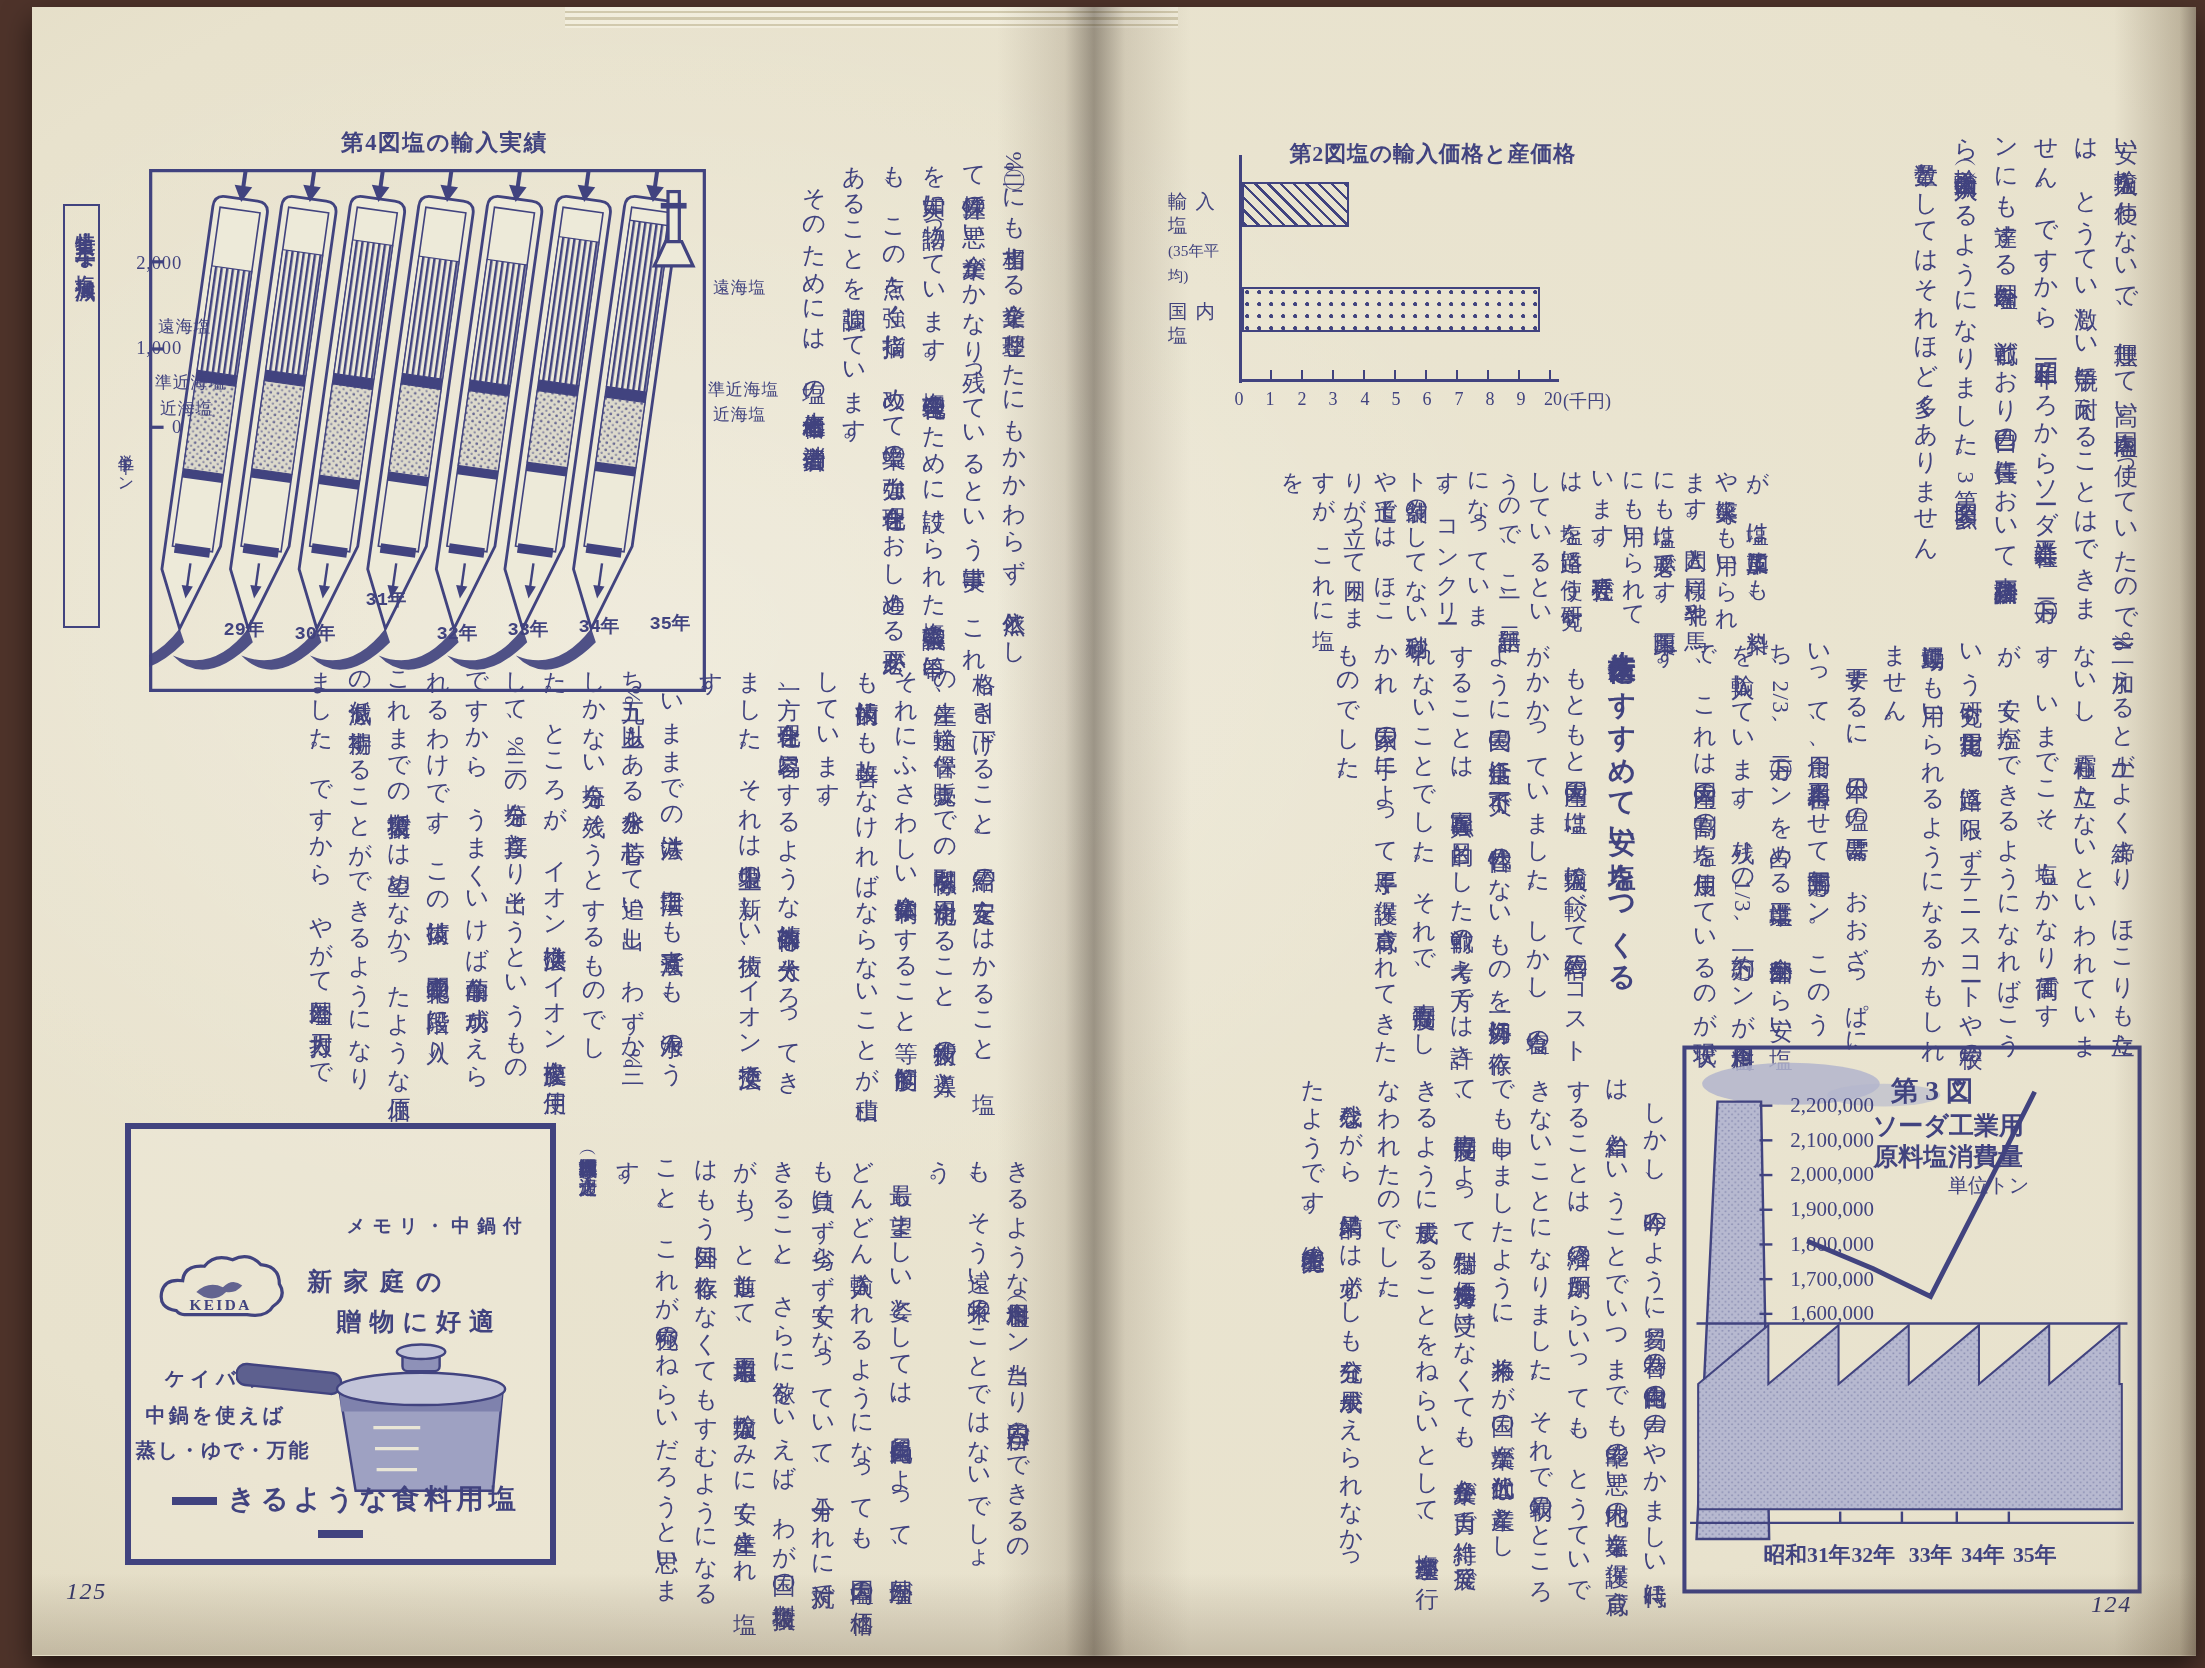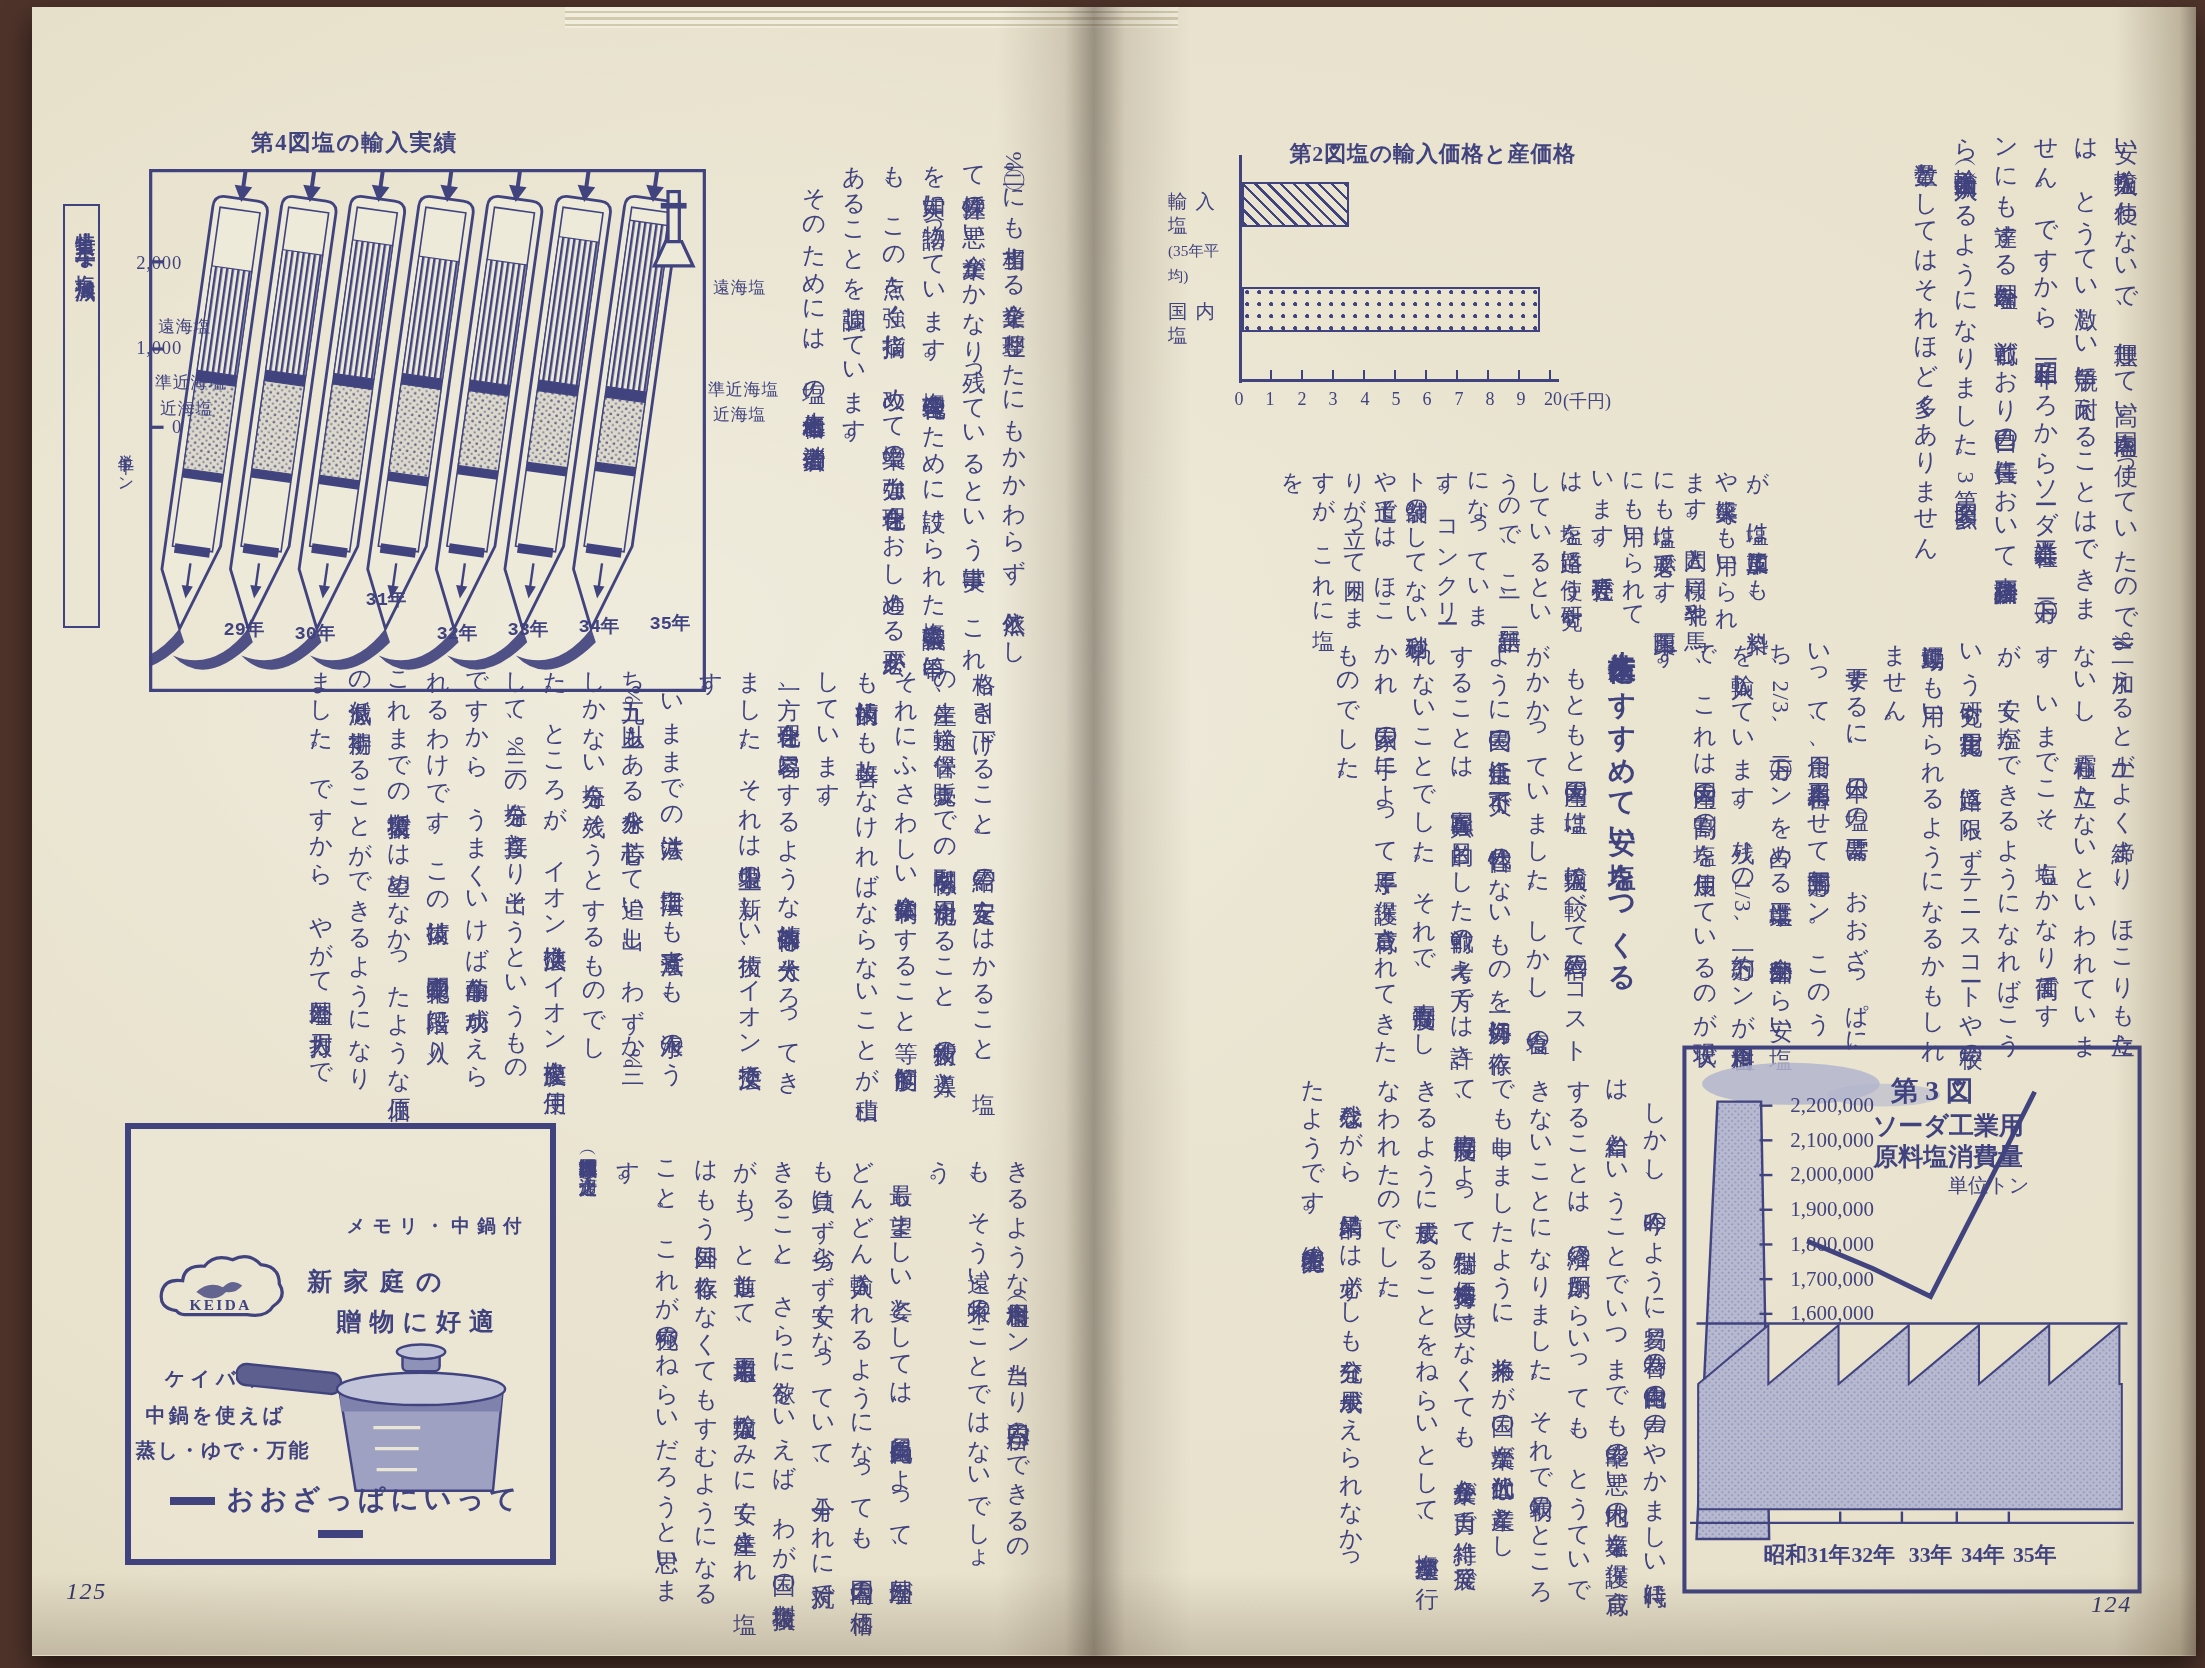--- a/index.html
+++ b/index.html
@@ -47,21 +47,21 @@
     font-size:27.4px;font-weight:bold;line-height:53px;letter-spacing:2.4px;margin:0;
   }
   .small-credit{font-size:18.6px;letter-spacing:0;}
   
   .sidebar-box{
     position:absolute;left:63px;top:204px;width:37px;height:424px;
     border:2.4px solid #41437f;box-sizing:border-box;
   }
   .sidebar-box .vtx{position:absolute;left:4.8px;top:11.3px;font-size:20px;line-height:32px;letter-spacing:3.2px;font-weight:bold;}
   
-  .c4-title{position:absolute;left:161px;top:127px;width:387px;text-align:center;font-size:22.6px;font-weight:bold;letter-spacing:1.6px;}
+  .c4-title{position:absolute;left:161px;top:127px;width:387px;text-align:right;font-size:22.6px;font-weight:bold;letter-spacing:1.6px;}
   .lab{position:absolute;font-size:17px;letter-spacing:0.8px;white-space:nowrap;}
   .ylab{position:absolute;font-size:18.6px;text-align:right;width:69px;letter-spacing:0.8px;}
   .yr{position:absolute;font-size:18.6px;font-weight:bold;width:56px;text-align:center;font-family:Liberation Mono, monospace;}
   .unit-v{position:absolute;writing-mode:vertical-rl;font-size:16px;letter-spacing:1.6px;}
   
   .c2{position:absolute;left:1168px;top:121px;width:440px;height:329px;}
   .c2-title{position:absolute;left:77px;top:18px;width:331px;text-align:right;font-size:22px;font-weight:bold;letter-spacing:0.8px;}
   .c2-vaxis{position:absolute;left:71px;top:34px;width:3.2px;height:228px;background:#41437f;}
   .c2-haxis{position:absolute;left:71px;top:258px;width:320px;height:3.2px;background:#41437f;}
   .c2-hticks{position:absolute;left:71px;top:249px;width:320px;height:9.7px;
@@ -280,21 +280,21 @@
       <path d="M128 86 L330 86 L327 112 L130 112 Z" fill="#7f82ad"></path>
       <ellipse cx="229" cy="84" rx="104" ry="20" fill="#c2c4d9" stroke="#41437f" stroke-width="3"></ellipse>
       <rect x="206" y="38" width="46" height="24" rx="6" fill="#8e91b8" stroke="#41437f" stroke-width="3"></rect>
       <ellipse cx="229" cy="38" rx="30" ry="9" fill="#c2c4d9" stroke="#41437f" stroke-width="3"></ellipse>
       <line x1="170" y1="132" x2="228" y2="132" stroke="#e9e6d6" stroke-width="4"></line>
       <line x1="172" y1="158" x2="226" y2="158" stroke="#e9e6d6" stroke-width="4"></line>
       <line x1="174" y1="184" x2="224" y2="184" stroke="#e9e6d6" stroke-width="4"></line>
     </svg>
     <div class="ad-feat">中鍋を使えば</div>
     <div class="ad-feat2">蒸し・ゆで・万能</div>
-    <div class="ad-company">おおざっぱにいって</div>
+    <div class="ad-company">きるような食料用塩</div>
   </div>
 
   <div class="pgnum" style="left:66px;top:1578px;">125</div>
 
   <div class="c2">
     <div class="c2-title">第2図塩の輸入価格と産価格</div>
     <div class="c2-vaxis"></div>
     <div class="c2-rowlab" style="top:69px;">
       <span>輸 入 塩</span><br>
       <span class="c2-sublab">(35年平均)</span>

